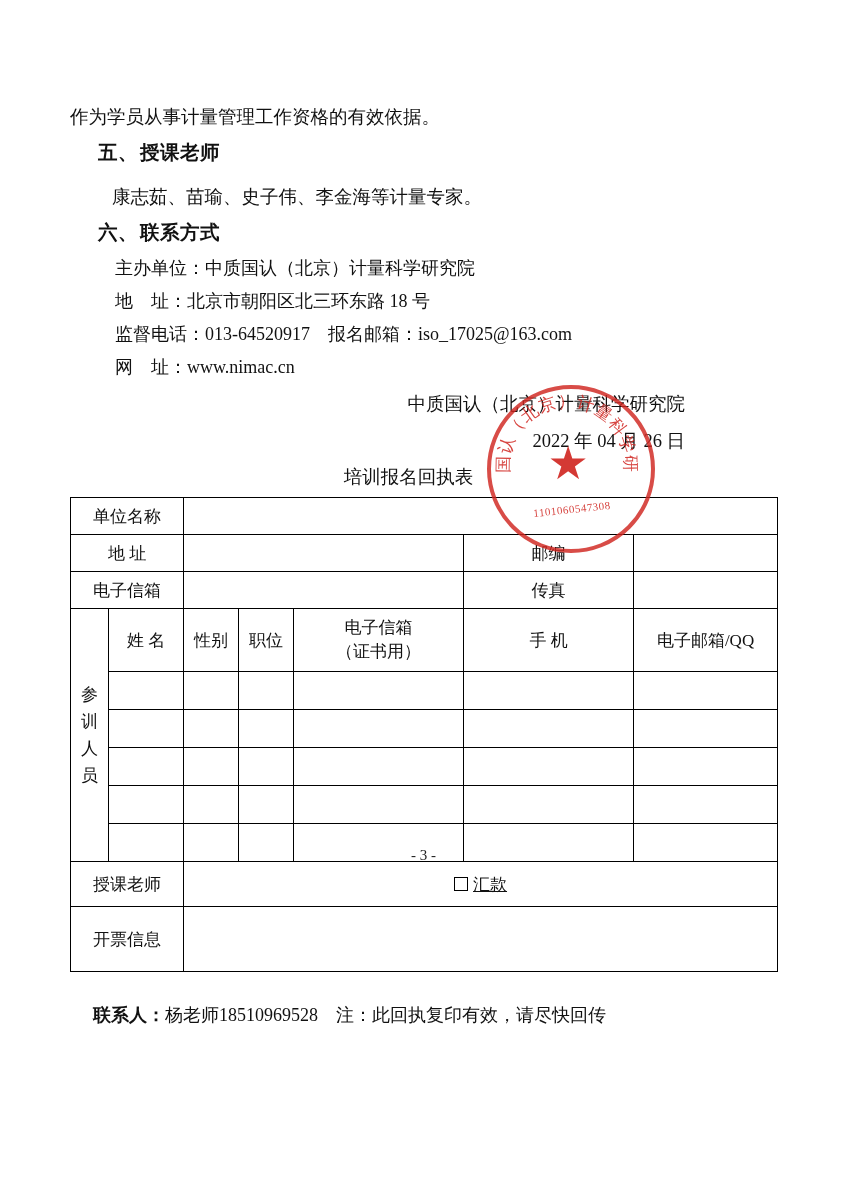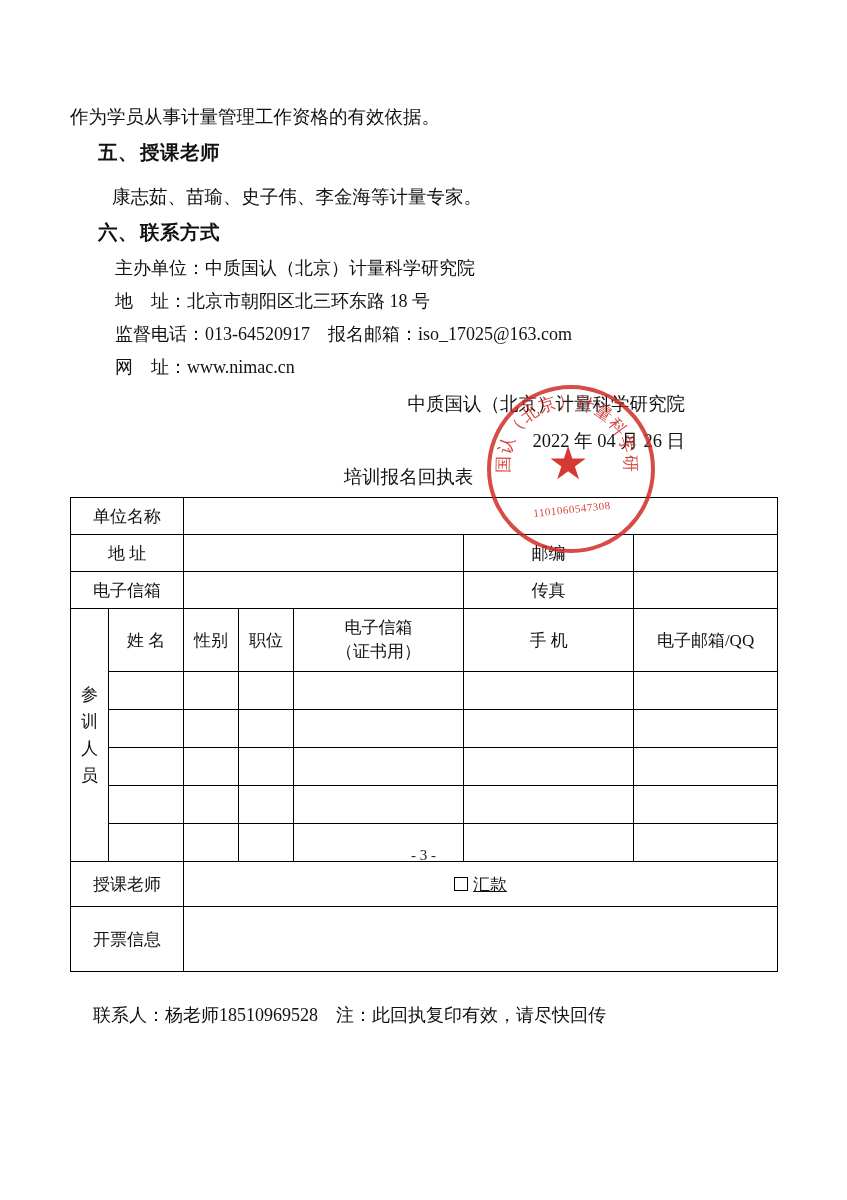--- a/index.html
+++ b/index.html
@@ -94,21 +94,21 @@
     border: 1px solid #000;
     margin-right: 5px;
     vertical-align: -1px;
   }
   .footer-note {
     margin-top: 10px;
     font-size: 18px;
     padding-left: 5px;
     white-space: pre;
   }
-  .footer-note b { font-weight: normal; }
+  .footer-note b { font-weight: bold; }
   .page-number {
     position: absolute;
     bottom: 28px;
     left: 0;
     width: 847px;
     text-align: center;
     font-size: 15px;
     color: #222;
   }
   

